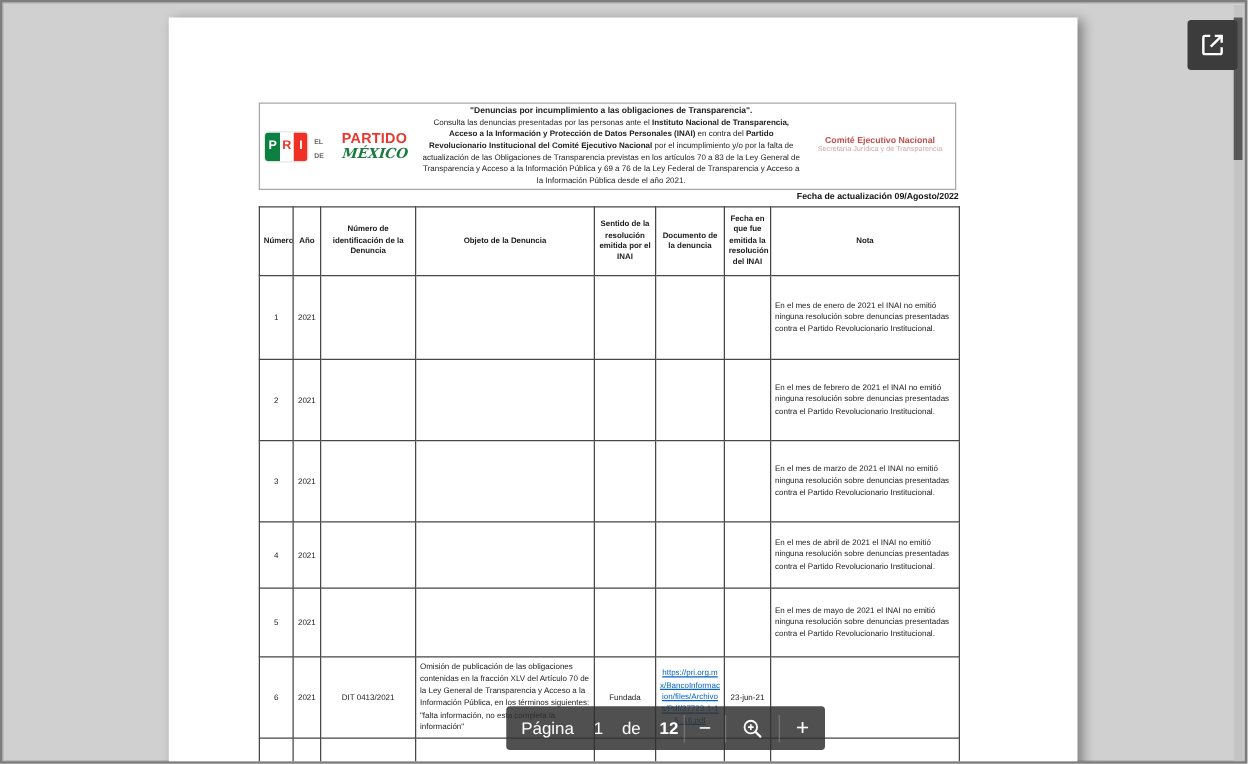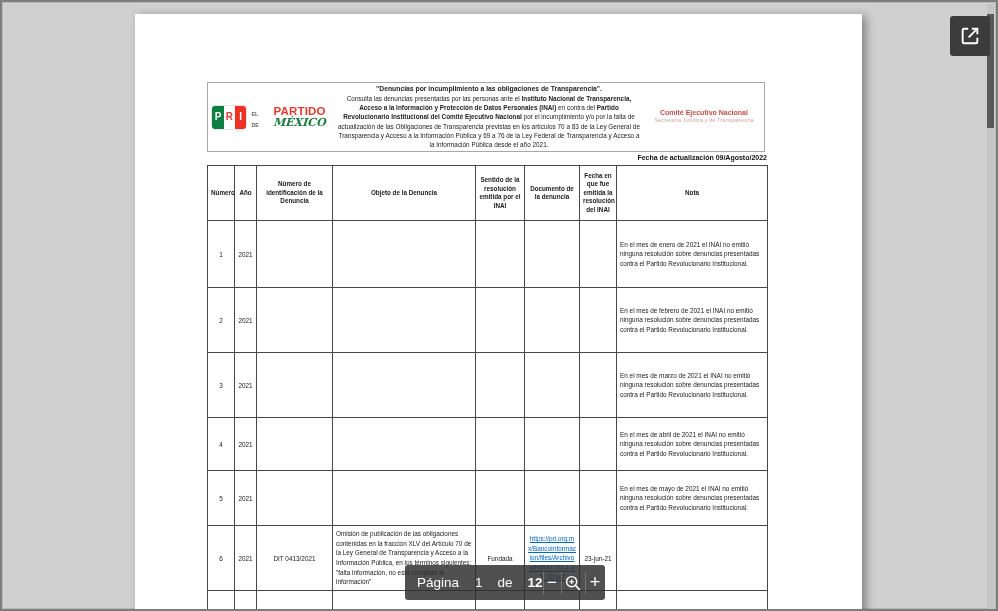--- a/index.html
+++ b/index.html
@@ -36,21 +36,21 @@
   #main-table{position:absolute;left:72px;top:151px;width:560px;border-collapse:collapse;
               table-layout:fixed;font-size:6.4px;color:#1a1a1a;}
   #main-table th,#main-table td{border:1px solid #474747;padding:1px 3px;vertical-align:middle;
               overflow:hidden;box-sizing:border-box;}
   #main-table th{font-size:6.3px;font-weight:bold;text-align:center;line-height:1.35;}
   .c-num,.c-ano,.c-id,.c-sent,.c-doc,.c-fecha{text-align:center;}
   .c-obj,.c-nota{text-align:left;line-height:1.5;}
   .lnk{color:var(--link_blue);text-decoration:underline;word-break:break-all;line-height:1.5;cursor:pointer;}
   .top-row td{vertical-align:top;padding-top:2px;}
   
-  .toolbar{position:absolute;left:403px;top:563px;width:200px;height:35px;
+  .toolbar{position:absolute;left:403px;top:563px;width:255px;height:35px;
            background:rgba(47,47,47,0.84);border-radius:3px;display:flex;align-items:center;
            color:#fff;z-index:6;font-size:13.5px;}
   .pg-group{flex:1;display:flex;align-items:center;padding-left:12px;}
   .pg-num{margin-left:16px;}
   .pg-of{margin-left:15px;}
   .pg-total{margin-left:15px;font-weight:bold;}
   .tb-div{width:1px;height:22px;background:rgba(255,255,255,0.22);}
   .tb-btn{background:none;border:none;color:#fff;height:100%;display:flex;align-items:center;
           justify-content:center;cursor:pointer;padding:0;}
   .btn-minus{width:32px;font-size:17px;}

